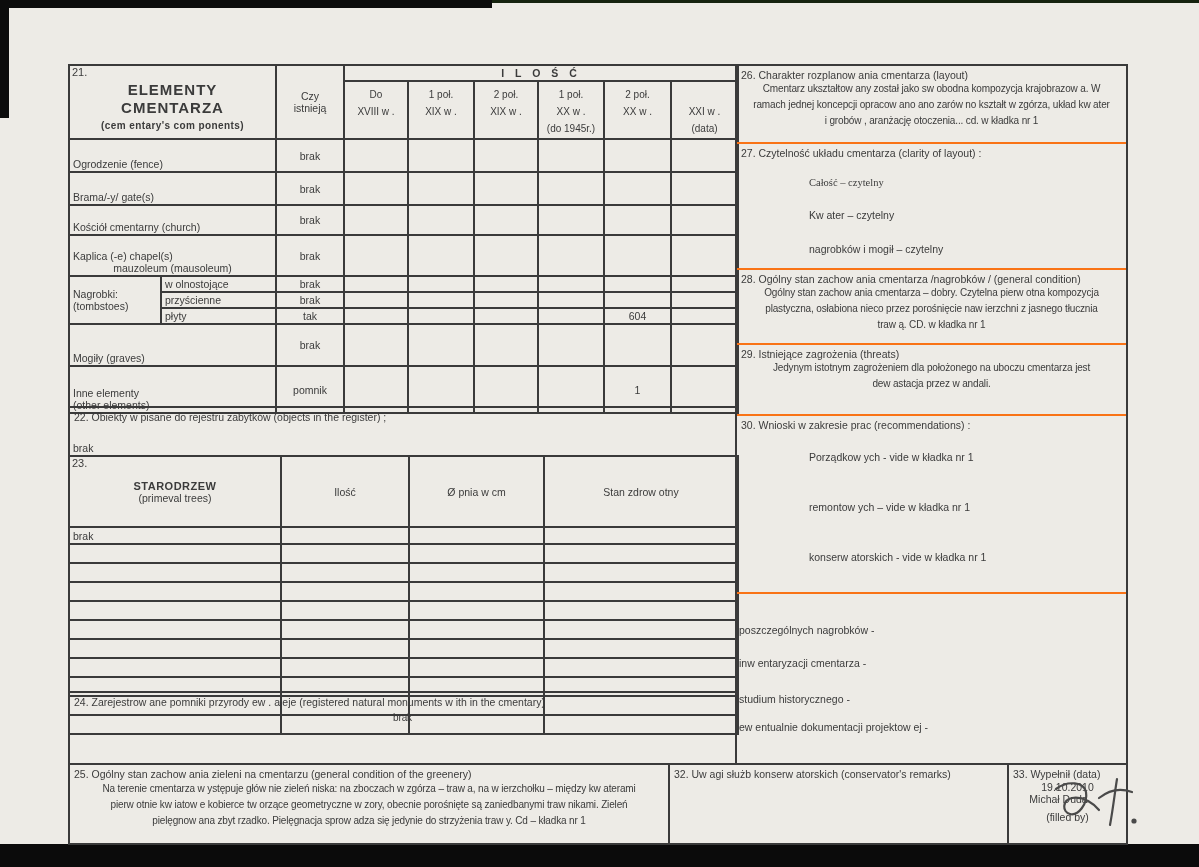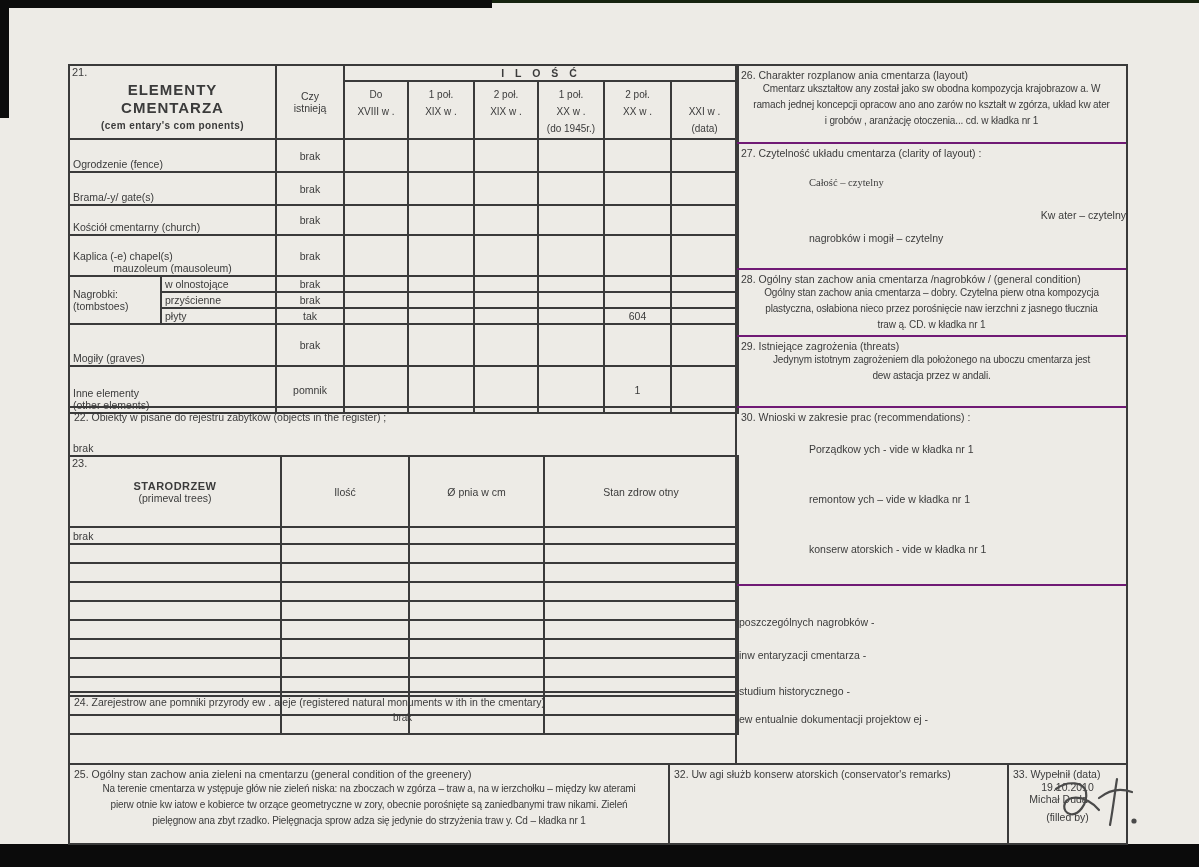--- a/index.html
+++ b/index.html
@@ -33,21 +33,21 @@
   .italic{text-align:center;}
 
   .box{position:absolute;border:2px solid #3a3a3a;box-sizing:border-box;}
   .sec-title{font-size:10.5px;padding:3px 4px 0 4px;text-align:left;}
   .body-line{font-size:10px;letter-spacing:-.15px;text-align:center;line-height:16px;}
   .left-val{font-size:10.5px;padding-left:3px;}
 
   #right-col{position:absolute;left:735px;top:64px;width:393px;height:701px;
     border:2px solid #3a3a3a;box-sizing:border-box;display:flex;flex-direction:column;}
   .rsec{box-sizing:border-box;}
-  .rsec + .rsec{border-top:2px solid #701a75;}
+  .rsec + .rsec{border-top:2px solid #f97316;}
   .indent-item{font-size:10.5px;margin-left:72px;text-align:left;}
   .flush-item{font-size:10.5px;margin-left:2px;text-align:left;}
 
   #s23-head-first{position:relative;vertical-align:middle;text-align:center;}
   .num23{position:absolute;left:2px;top:0px;font-size:11px;}
   .starodrzew{font-weight:bold;font-size:11px;letter-spacing:.5px;}
   .s23-sub{font-size:10.5px;}
   .er td{height:15px;}
 
   #s33-box{position:relative;}
@@ -327,24 +327,24 @@
   <div id="right-col">
     <div class="rsec" style="height:76px;">
       <div class="sec-title">26. Charakter rozplanow ania cmentarza (layout)</div>
       <div class="body-line">Cmentarz ukształtow any został jako sw obodna kompozycja krajobrazow a. W</div>
       <div class="body-line">ramach jednej koncepcji opracow ano ano zarów no kształt w zgórza, układ kw ater</div>
       <div class="body-line">i grobów , aranżację otoczenia... cd. w kładka nr 1</div>
     </div>
     <div class="rsec" style="height:126px;">
       <div class="sec-title">27. Czytelność układu cmentarza (clarity of layout) :</div>
       <div class="indent-item" style="margin-top:18px;font-family:Liberation Serif, serif;">Całość – czytelny</div>
-      <div class="indent-item" style="margin-top:21px;text-align:right;">Kw ater – czytelny</div>
-      <div class="indent-item" style="margin-top:11px;">nagrobków i mogił – czytelny</div>
-    </div>
-    <div class="rsec" style="height:67px;">
+      <div class="indent-item" style="margin-top:21px;">Kw ater – czytelny</div>
+      <div class="indent-item" style="margin-top:22px;">nagrobków i mogił – czytelny</div>
+    </div>
+    <div class="rsec" style="height:75px;">
       <div class="sec-title">28. Ogólny stan zachow ania cmentarza /nagrobków / (general condition)</div>
       <div class="body-line">Ogólny stan zachow ania cmentarza – dobry. Czytelna pierw otna kompozycja</div>
       <div class="body-line">plastyczna, osłabiona nieco przez porośnięcie naw ierzchni z jasnego tłucznia</div>
       <div class="body-line">traw ą. CD. w kładka nr 1</div>
     </div>
     <div class="rsec" style="height:71px;">
       <div class="sec-title">29. Istniejące zagrożenia (threats)</div>
       <div class="body-line">Jedynym istotnym zagrożeniem dla położonego na uboczu cmentarza jest</div>
       <div class="body-line">dew astacja przez w andali.</div>
     </div>

